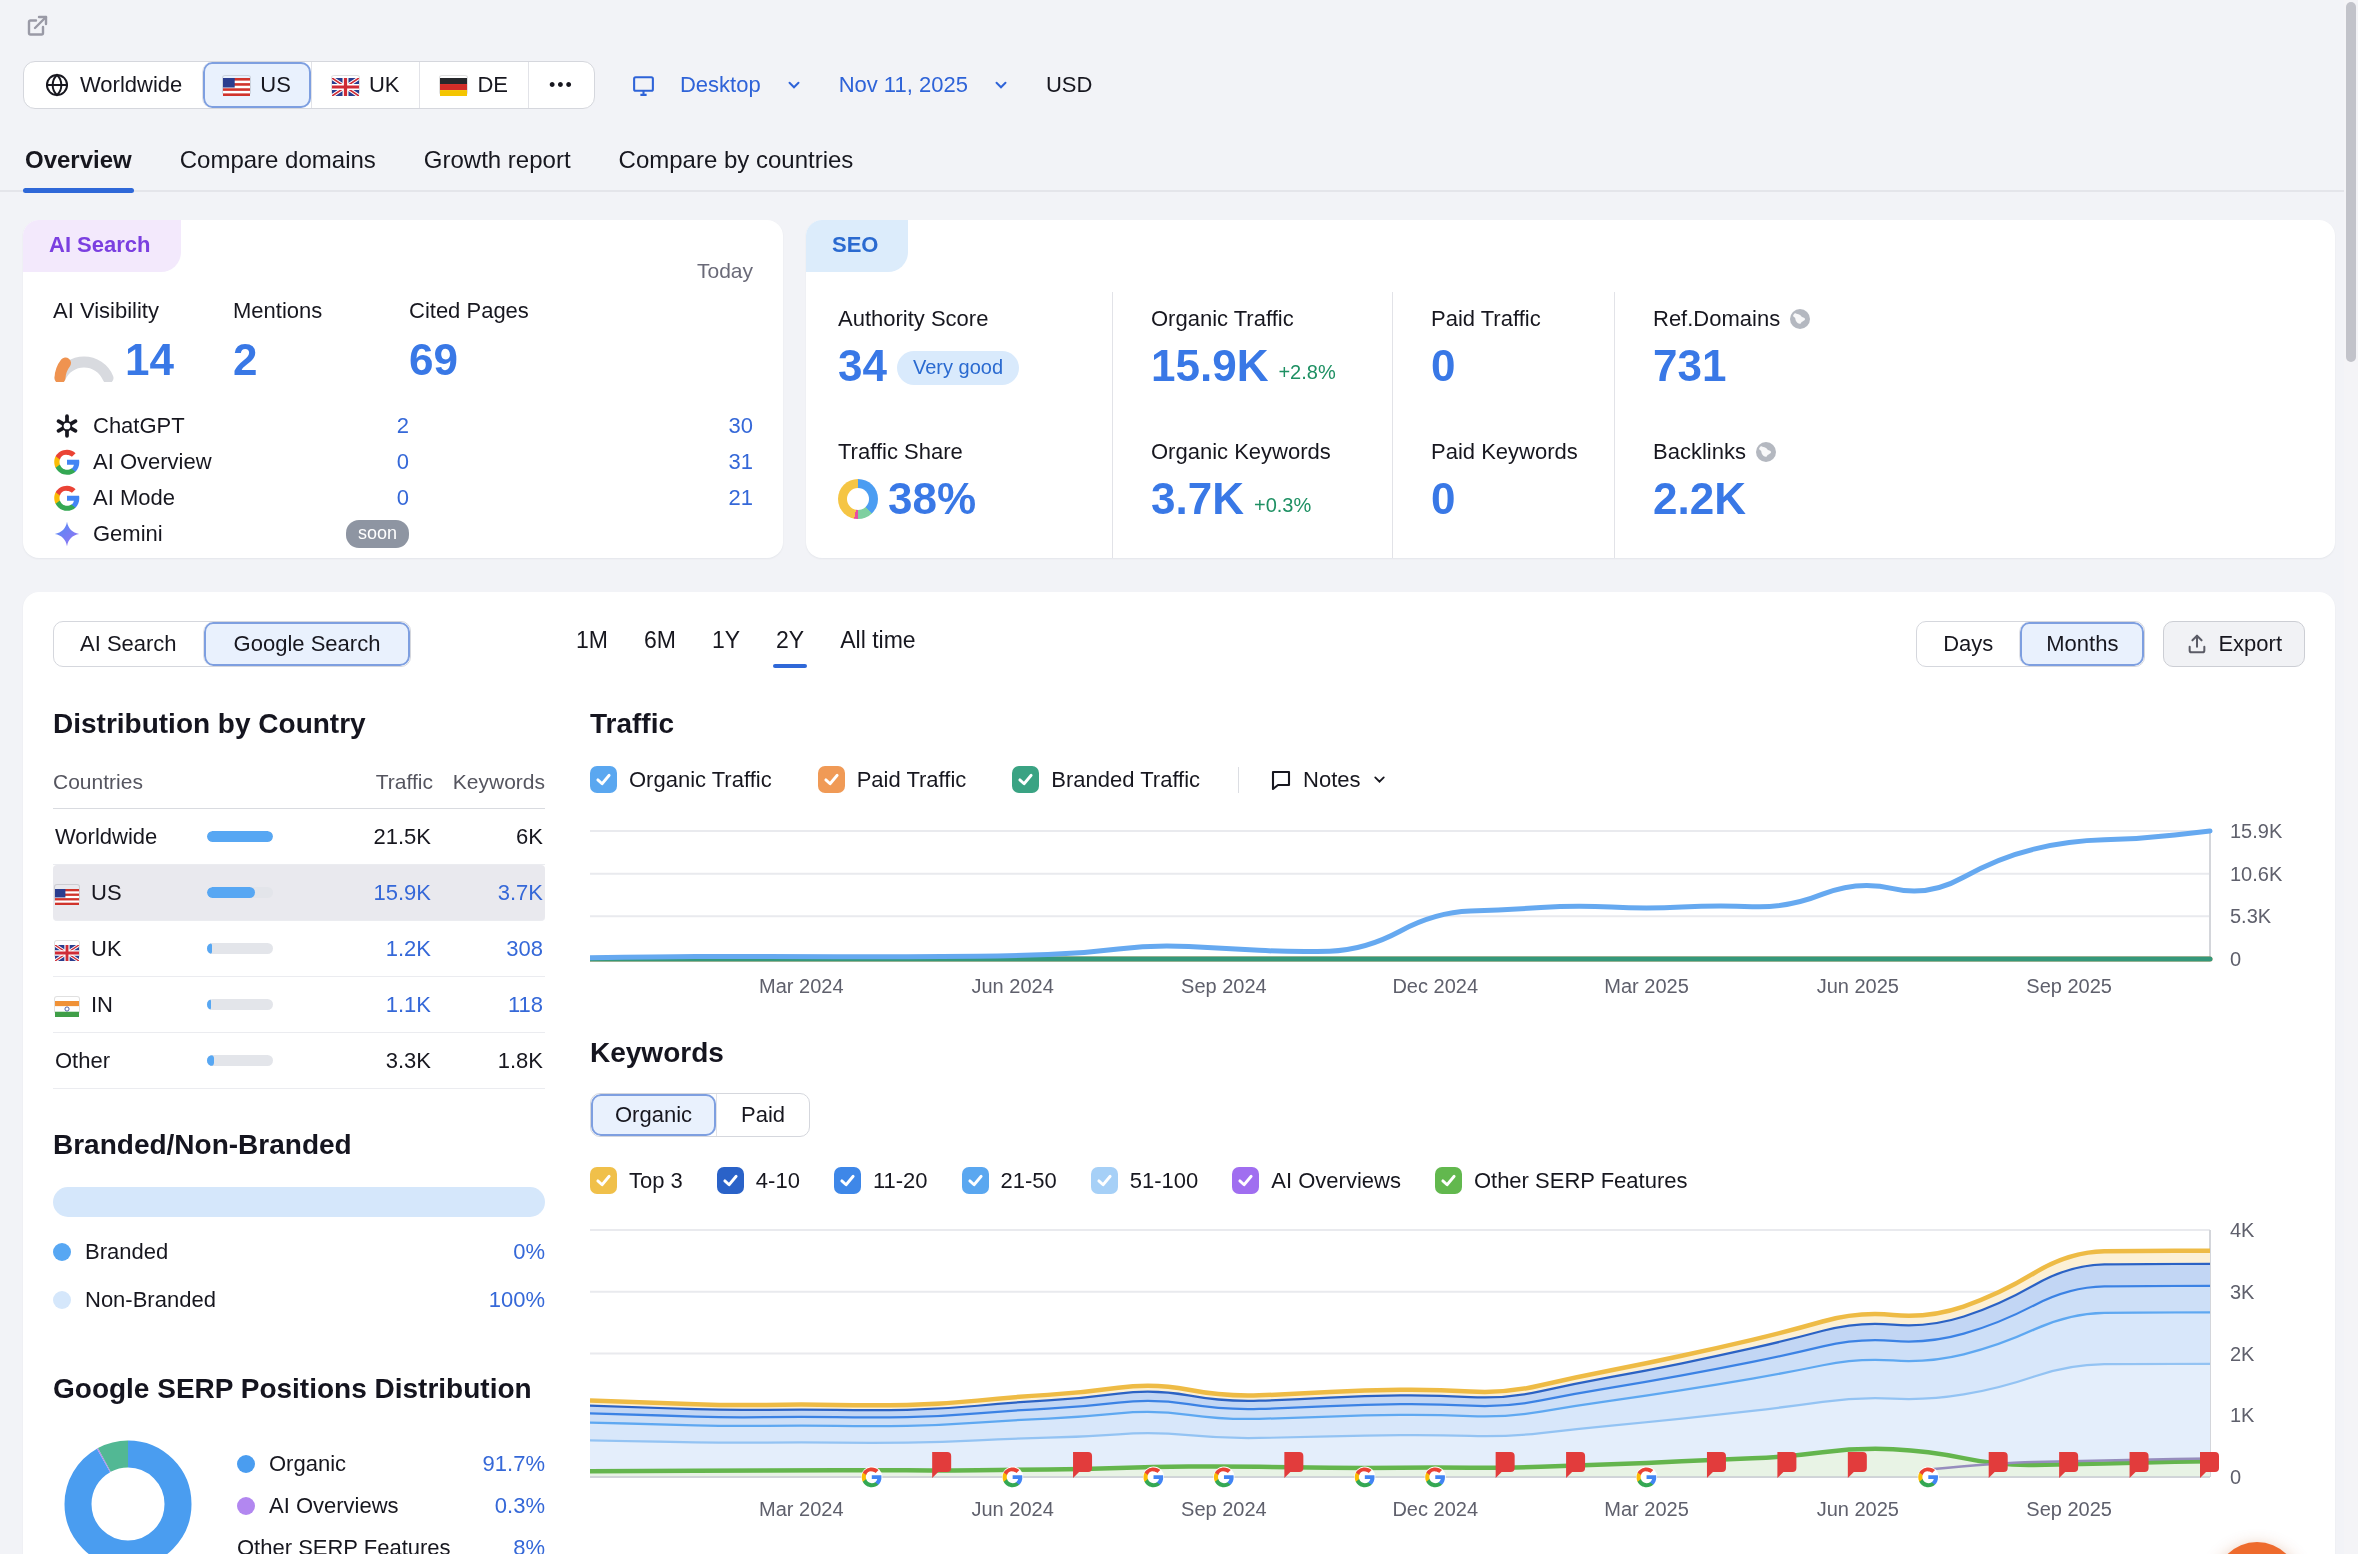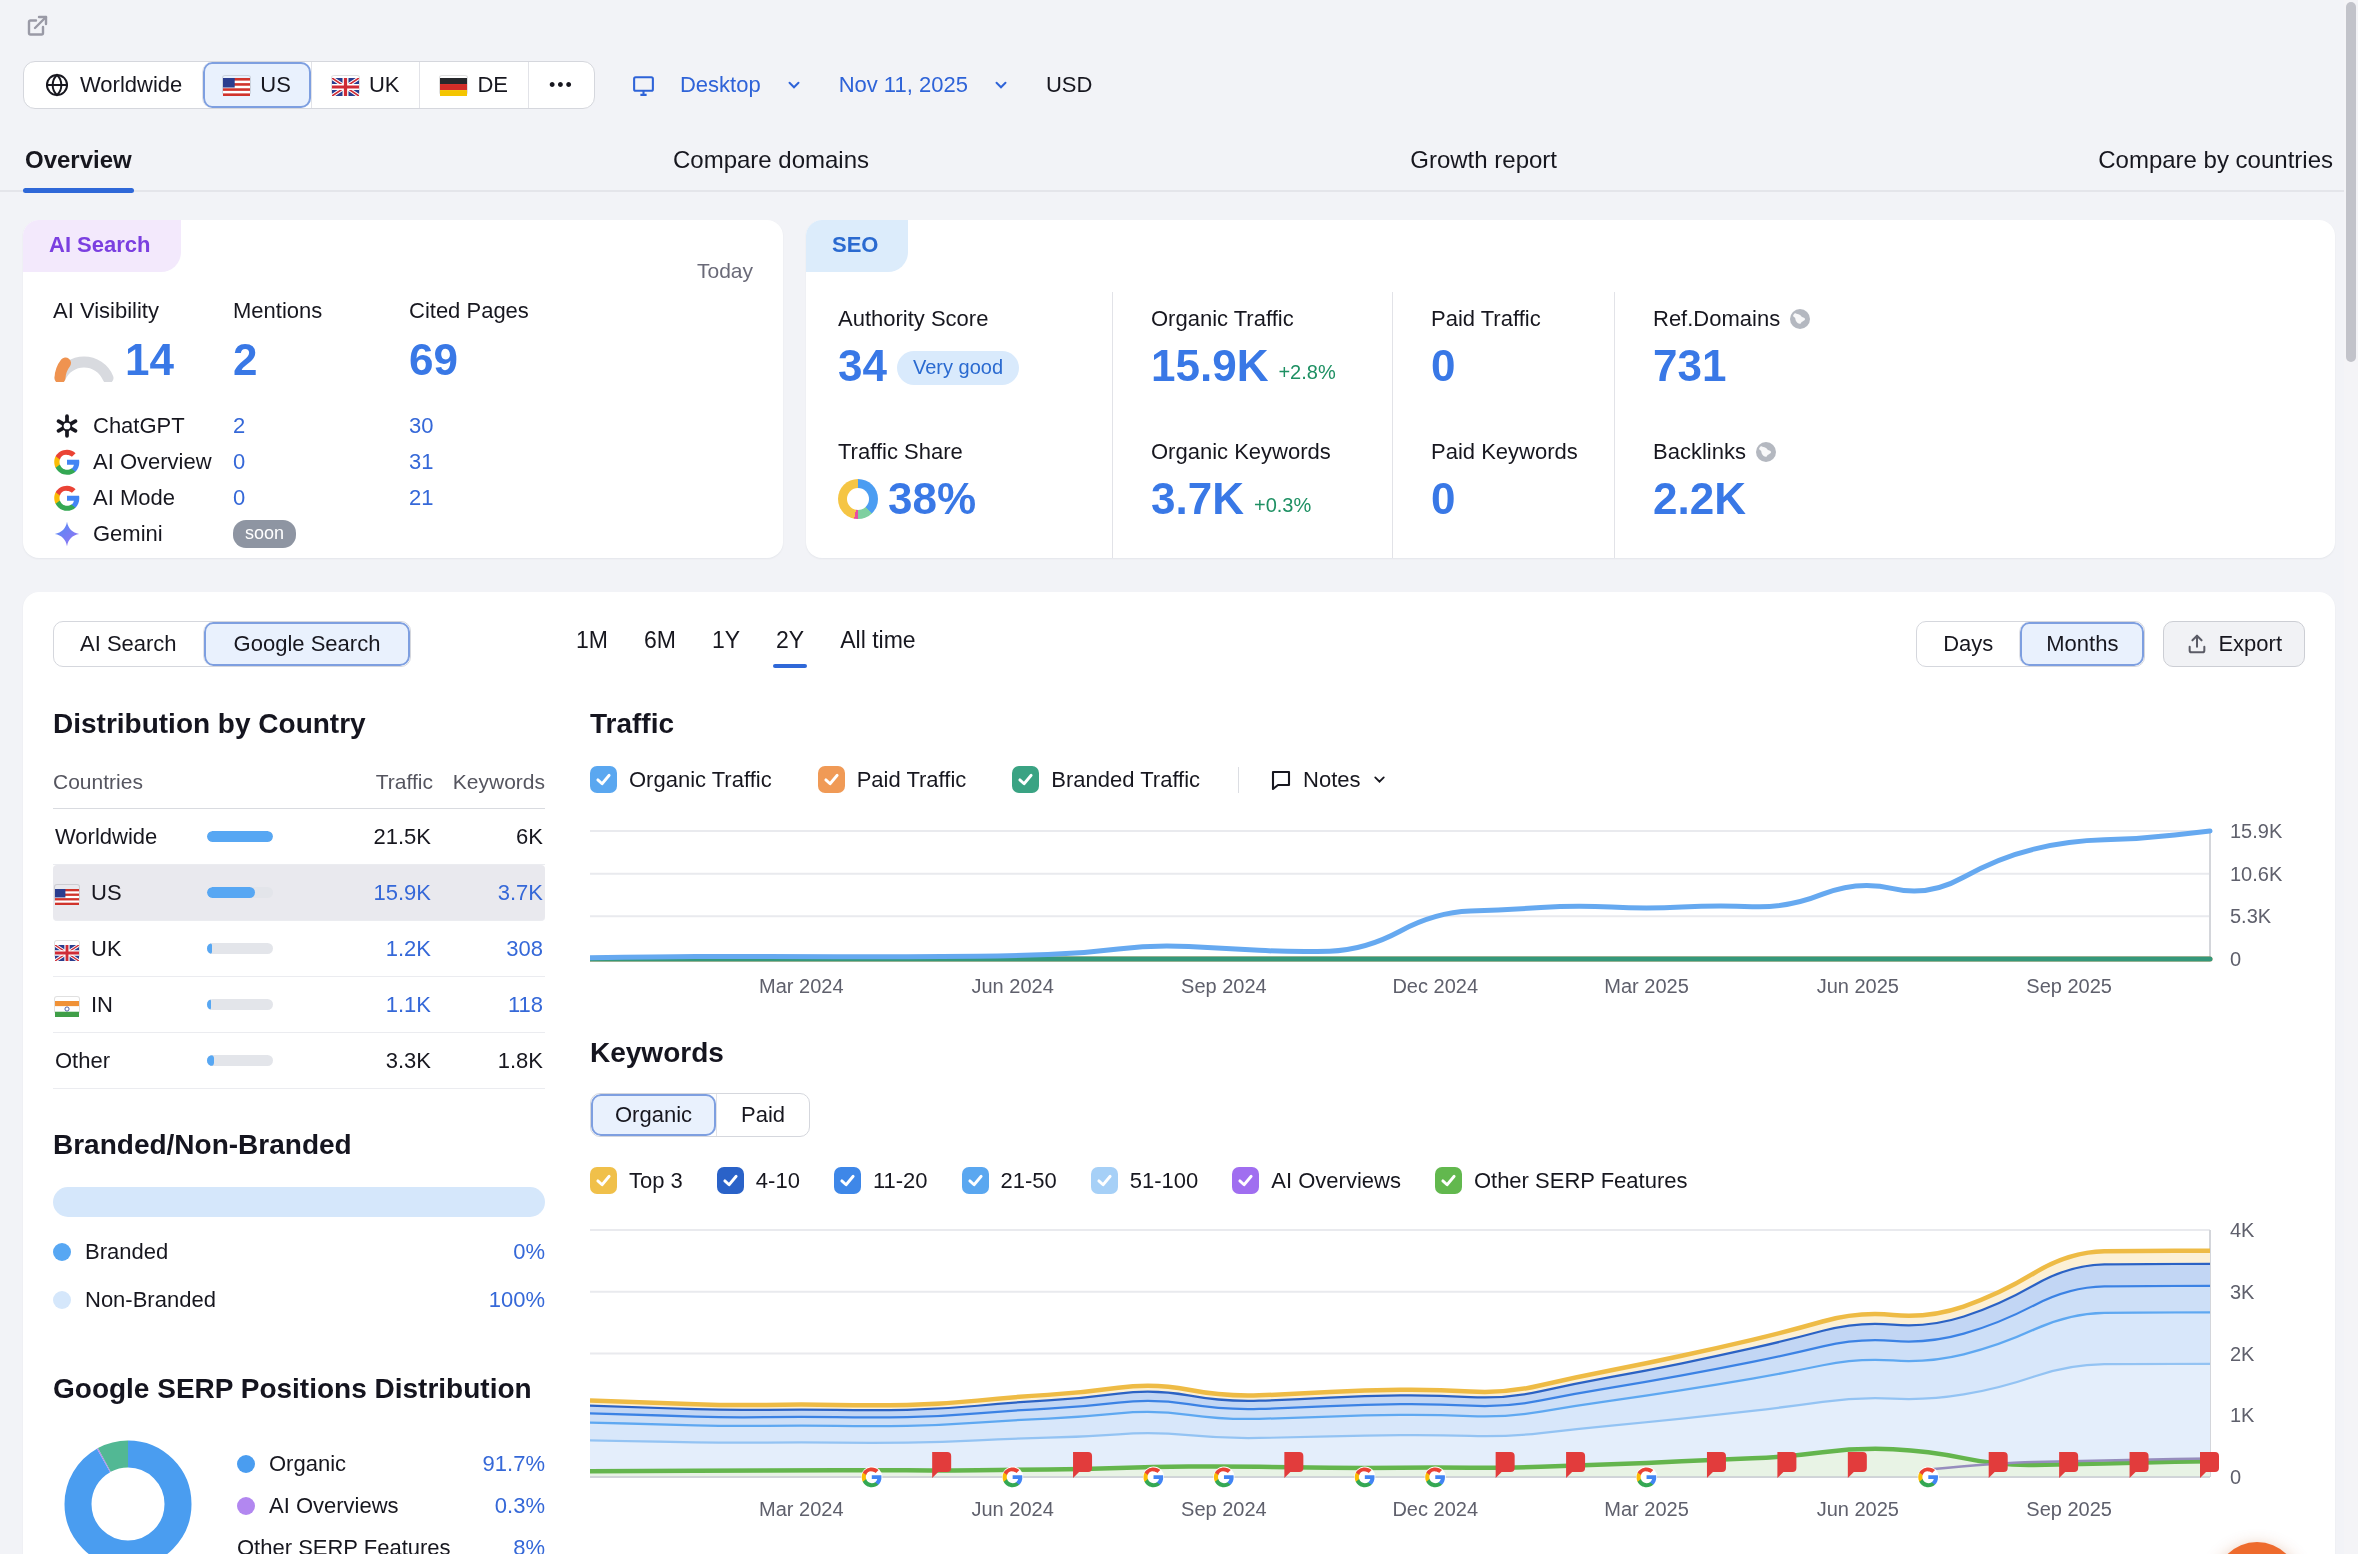--- a/index.html
+++ b/index.html
@@ -19,21 +19,21 @@
   .toolbar-row { margin-top:18px; display:flex; align-items:center; gap:36px; height:50px; }
   .seg { display:flex; background:#fff; border:1px solid #d5d7dd; border-radius:12px; overflow:hidden; }
   .seg-item { display:flex; align-items:center; gap:10px; padding:10px 20px; font-size:22px; color:#17171f; cursor:pointer; border-left:1px solid #e2e3e8; position:relative; }
   .seg-item:first-child { border-left:none; }
   .seg-item.sel { background:#e9f1fd; box-shadow:inset 0 0 0 2px #7e9fe0; border-radius:10px; }
   .flag { width:27px; height:18px; border-radius:2px; box-shadow:0 0 0 1px rgba(0,0,0,.12); display:inline-block; }
   .blue-link { color:#2e63d8; font-size:22px; display:flex; align-items:center; gap:24px; cursor:pointer; }
   .currency { font-size:22px; color:#17171f; }
 
   
-  .tabs { margin-top:26px; display:flex; gap:44px; border-bottom:2px solid #e4e5ea; margin-left:0; margin-right:-23px; padding-right:23px; margin-left:-23px; padding-left:23px;justify-content:space-between; }
+  .tabs { margin-top:26px; display:flex; gap:44px; border-bottom:2px solid #e4e5ea; margin-left:0; margin-right:-23px; padding-right:23px; margin-left:-23px; padding-left:23px; }
   .tab { font-size:24px; color:#17171f; padding:10px 2px 16px; position:relative; cursor:pointer; }
   .tab.active { font-weight:700; }
   .tab.active::after { content:""; position:absolute; left:0; right:0; bottom:-3px; height:5px; border-radius:3px; background:#2f68d8; }
 
   
   .cards-row { display:flex; gap:23px; margin-top:28px; }
   .card { background:#fff; border-radius:16px; position:relative; box-shadow:0 1px 2px rgba(24,28,45,.06); height:338px; }
   .card-badge { position:absolute; top:0; left:0; font-size:22px; font-weight:700; padding:12px 30px 14px 26px; border-top-left-radius:16px; border-bottom-right-radius:20px; }
   .ai-card { width:760px; }
   .ai-card .card-badge { background:#f3e9fc; color:#7b3fe0; }
@@ -41,21 +41,21 @@
   .seo-card .card-badge { background:#dcecfb; color:#2a6ad0; }
   .today { position:absolute; top:39px; right:30px; font-size:21px; color:#6a6a78; }
 
   .metric-label { font-size:22px; color:#17171f; }
   .stat { font-size:44px; font-weight:700; color:#3978e6; line-height:1; }
   .ai-grid { position:absolute; top:78px; left:30px; right:30px; }
   .ai-cols { display:grid; grid-template-columns:180px 176px 1fr; }
   .ai-vals { display:grid; grid-template-columns:180px 176px 1fr; margin-top:14px; align-items:center; }
   .gauge-wrap { display:flex; align-items:flex-end; gap:10px; }
   .ai-rows { margin-top:26px; }
-  .ai-row { display:grid; grid-template-columns:180px 176px 1fr; align-items:center; height:36px; }
+  .ai-row { display:grid; grid-template-columns:180px 176px 1fr; align-items:center; height:36px;text-align:right; }
   .ai-row .nm { display:flex; align-items:center; gap:12px; font-size:22px; color:#17171f; }
   .ai-row .v { font-size:22px; color:#3568d8; }
   .soon-badge { display:inline-block; background:#8e95a2; color:#fff; font-size:18px; padding:3px 12px 4px; border-radius:13px; }
 
   .seo-grid { position:absolute; top:72px; left:0; right:0; bottom:0; display:grid; grid-template-columns:306px 280px 222px 1fr; grid-template-rows:1fr 1fr; }
   .seo-cell { padding:14px 10px 0 38px; }
   .seo-cell.c1 { padding-left:32px; }
   .seo-cell.bl { border-left:1px solid #e2e3e8; }
   .seo-cell .metric-label { display:flex; align-items:center; gap:8px; }
   .seo-val { margin-top:12px; display:flex; align-items:flex-end; gap:10px; }

